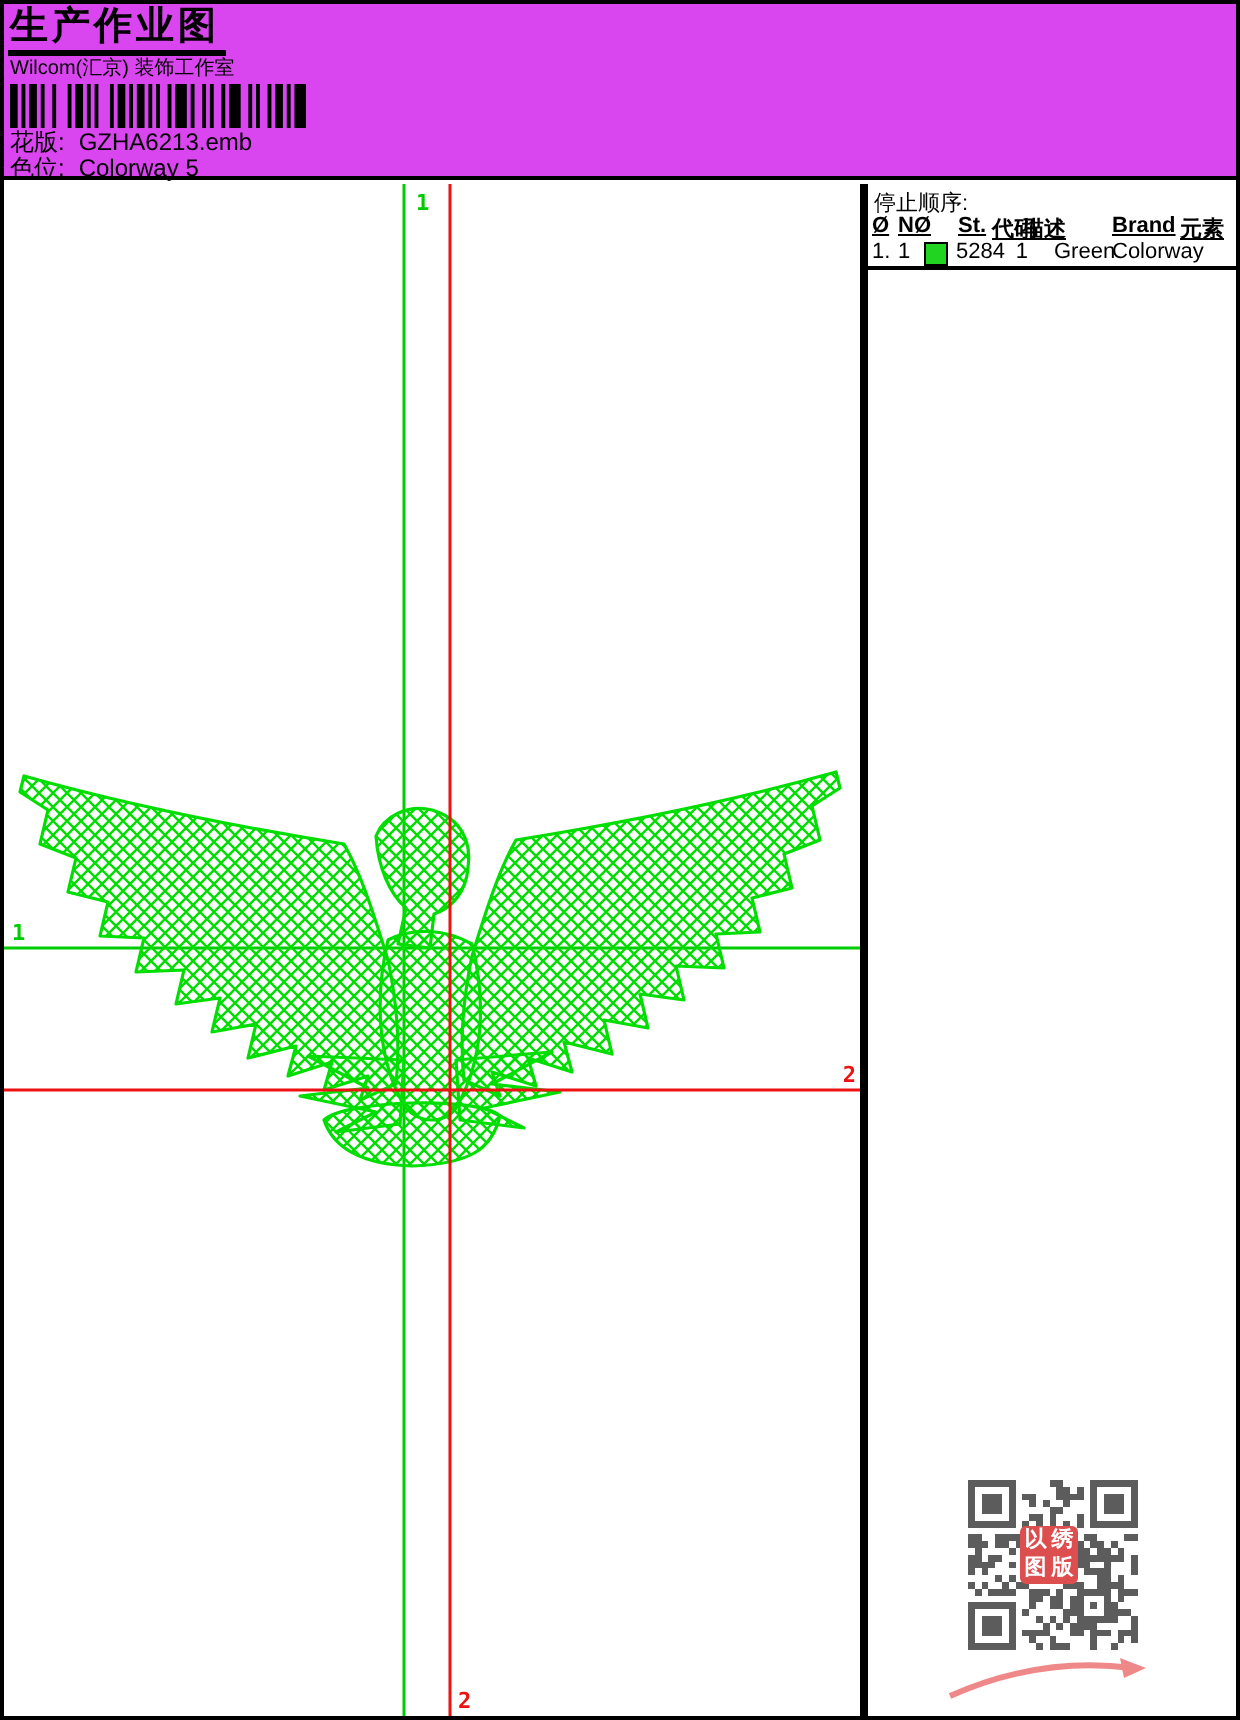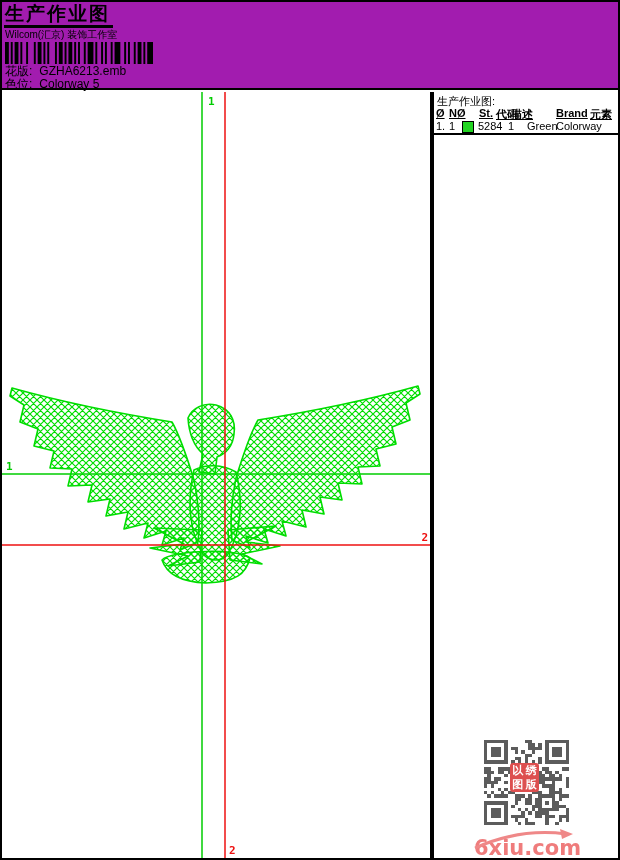--- a/index.html
+++ b/index.html
@@ -2,21 +2,21 @@
 <html><head>
 <meta charset="utf-8">
 <style>
   * { margin:0; padding:0; box-sizing:border-box; }
   body { background:#fff; font-family:"Liberation Sans", sans-serif; }
   .page { position:relative; width:620px; height:860px; background:#fff;
           border:2px solid #000; overflow:hidden; }
 
   
   .header { position:absolute; left:0; top:0; width:616px; height:88px;
-            border-bottom:2px solid #000; background:#a21caf; }
+            border-bottom:2px solid #000; background:#d946ef; }
   .hdr-left { position:absolute; left:0; top:0; width:539px; height:88px; }
   .doc-title { position:absolute; left:2px; top:1px; font-size:19px; font-weight:bold;
                letter-spacing:2px; border-bottom:3px solid #000; padding:0 3px 0 1px; line-height:22px; }
   .subtitle { position:absolute; left:3px; top:26px; font-size:10px; line-height:13px; }
   .barcode { position:absolute; left:3px; top:40px; width:148px; height:22px; }
   .meta-line { position:absolute; left:3px; font-size:12px; line-height:13px; }
   .meta-line .lbl { margin-right:7px;margin-top:27px; }
   .hdr-right { position:absolute; left:541px; top:0; width:75px; height:88px;
                border-left:2px solid #000; padding:3px 0 0 4px; }
   .stat-line { font-size:10.5px; line-height:17px; white-space:nowrap; }
@@ -146,21 +146,21 @@
       <g font-family="DejaVu Sans Mono, monospace" font-size="11" font-weight="bold">
         <text x="206" y="13" fill="#00cc00">1</text>
         <text x="4" y="378" fill="#00cc00">1</text>
         <text x="426" y="449" text-anchor="end" fill="#ee1111">2</text>
         <text x="227" y="762" fill="#ee1111">2</text>
       </g>
     </svg>
   </div>
 
   <div class="right-panel">
-    <div class="stop-title">生产作业图:</div>
+    <div class="stop-title">停止顺序:</div>
 
     <span class="th" style="left:2px">Ø</span>
     <span class="th" style="left:15px">NØ</span>
     <span class="th" style="left:45px">St.</span>
     <span class="th" style="left:62px">代码</span>
     <span class="th" style="left:77px">描述</span>
     <span class="th" style="left:122px">Brand</span>
     <span class="th" style="left:156px">元素</span>
 
     <div>
@@ -486,21 +486,20 @@
         </svg>
       <div class="seal" style="background: rgb(221, 79, 79);">
         <span>以</span>
         <span>绣</span>
         <span>图</span>
         <span>版</span>
       </div>
     </div>
 
     <div class="wm">
-      <div class="wm-text" id="wm-text" style="color: rgb(239, 124, 124);">6xiu.com</div>
       <svg class="wm-swoosh" width="108" height="36" viewBox="0 0 108 36">
         <path d="M 3,24 Q 48,4 94,10" stroke="#ef8888" stroke-width="3" fill="none"></path>
         <path d="M 88,5 L 101,10 L 90,15 Z" fill="#ef8888"></path>
       </svg>
     </div>
   </div>
 
 </div>
 
 </body></html>

